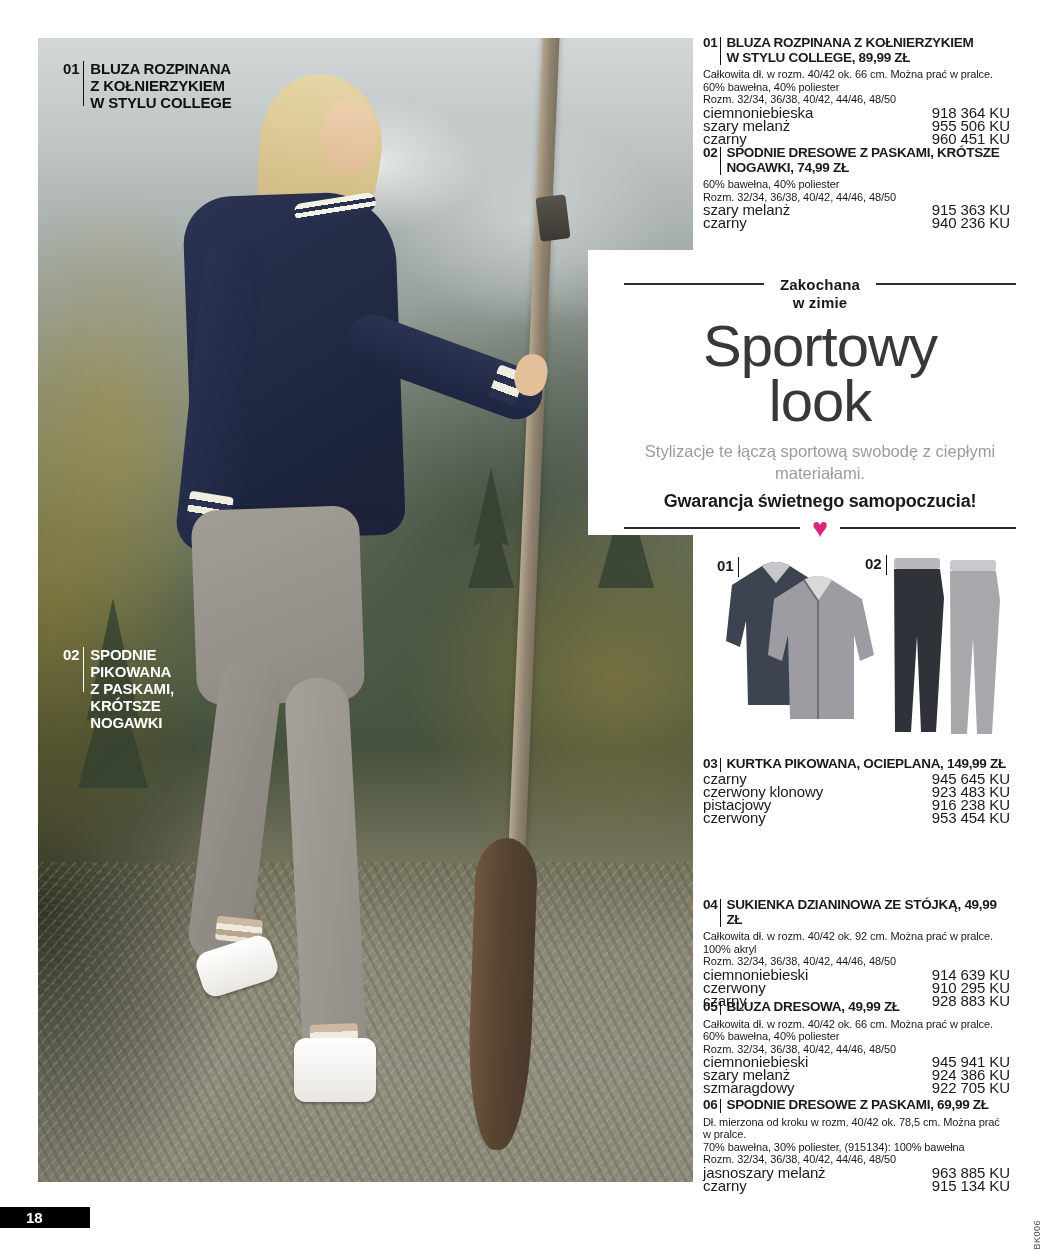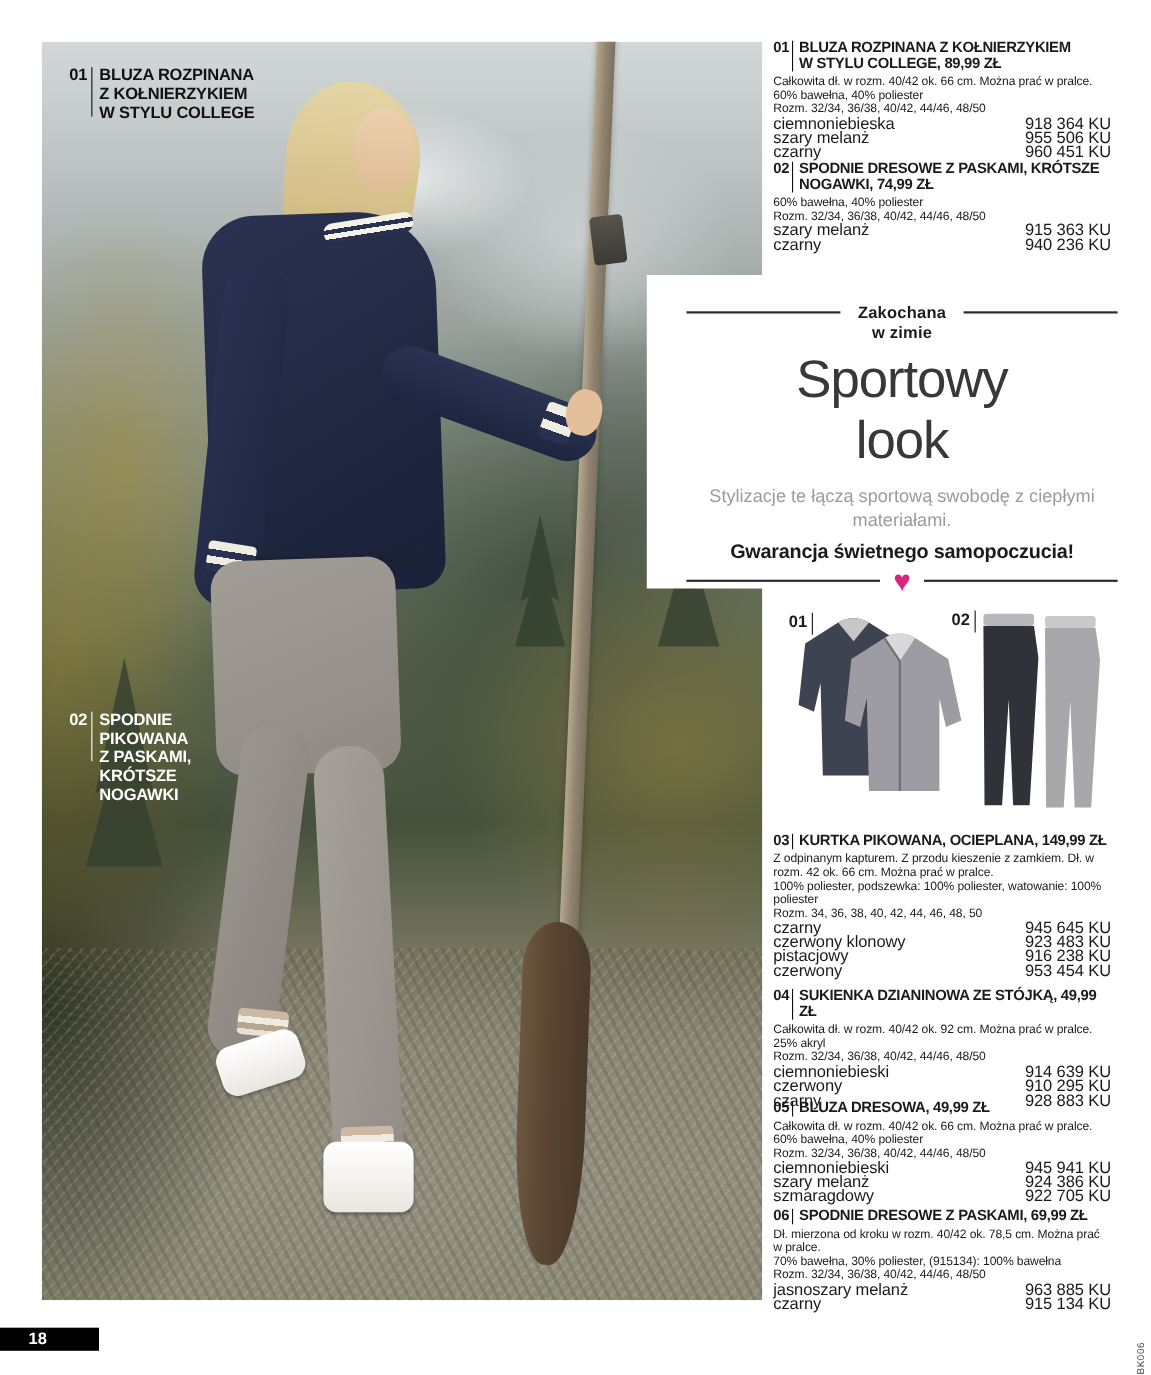--- a/index.html
+++ b/index.html
@@ -91,21 +91,21 @@
   .label-01 .bar { background:#111111; height:45px; }
   .label-02 { left:25px; top:608px; color:#ffffff; }
   .label-02 .bar { background:#ffffff; height:45px; }
 
   
   .feature-panel { position:absolute; left:588px; top:250px; width:458px; height:285px; background:#ffffff; }
   .feature-inner { position:absolute; left:36px; top:0; width:392px; text-align:center; }
   .kicker-row { display:flex; align-items:flex-start; margin-top:26px; }
   .kicker-row .rule { flex:1; height:2px; background:#2b2b2b; margin-top:7px; }
   .kicker-text { padding:0 16px; font-weight:bold; font-size:15px; line-height:18px; letter-spacing:.2px; }
-  .feature-title { margin-top:6px; font-size:48px; line-height:55px; font-weight:400;
+  .feature-title { margin-top:6px; font-size:58px; line-height:55px; font-weight:400;
     color:#383838; letter-spacing:-1px; }
   .feature-sub { margin:12px auto 0; max-width:382px; color:#9b9b9b; font-size:16.5px; line-height:22px; }
   .feature-guarantee { margin-top:7px; font-weight:bold; font-size:18px; letter-spacing:-0.2px; }
   .heart-row { display:flex; align-items:center; margin-top:4px; }
   .heart-row .rule { flex:1; height:2px; background:#2b2b2b; }
   .heart { padding:0 12px; font-size:27px; line-height:24px; color:var(--accent,#d8257d); }
 
   
   .thumbs { position:absolute; left:700px; top:545px; width:330px; height:200px; }
   .thumb-num { position:absolute; display:flex; font-weight:bold; font-size:15px; }
@@ -296,25 +296,20 @@
 </div>
 
 <div class="prod p3">
   <div class="prod-head">
     <span>03</span>
       <span class="bar"></span>
     <span class="prod-title">
       <div>KURTKA PIKOWANA, OCIEPLANA, 149,99 ZŁ</div>
     </span>
   </div>
-  <div class="prod-body">
-    <div>Z odpinanym kapturem. Z przodu kieszenie z zamkiem. Dł. w rozm. 42 ok. 66 cm. Można prać w pralce.</div>
-    <div>100% poliester, podszewka: 100% poliester, watowanie: 100% poliester</div>
-    <div>Rozm. 34, 36, 38, 40, 42, 44, 46, 48, 50</div>
-  </div>
   <div class="color-row">
       <span>czarny</span>
       <span class="code">945 645 KU</span>
     </div>
   <div class="color-row">
       <span>czerwony klonowy</span>
       <span class="code">923 483 KU</span>
     </div>
   <div class="color-row">
       <span>pistacjowy</span>
@@ -329,21 +324,21 @@
 <div class="prod p4">
   <div class="prod-head">
     <span>04</span>
       <span class="bar"></span>
     <span class="prod-title">
       <div>SUKIENKA DZIANINOWA ZE STÓJKĄ, 49,99 ZŁ</div>
     </span>
   </div>
   <div class="prod-body">
     <div>Całkowita dł. w rozm. 40/42 ok. 92 cm. Można prać w pralce.</div>
-    <div>25% akryl</div>
+    <div>100% akryl</div>
     <div>Rozm. 32/34, 36/38, 40/42, 44/46, 48/50</div>
   </div>
   <div class="color-row">
       <span>ciemnoniebieski</span>
       <span class="code">914 639 KU</span>
     </div>
   <div class="color-row">
       <span>czerwony</span>
       <span class="code">910 295 KU</span>
     </div>

